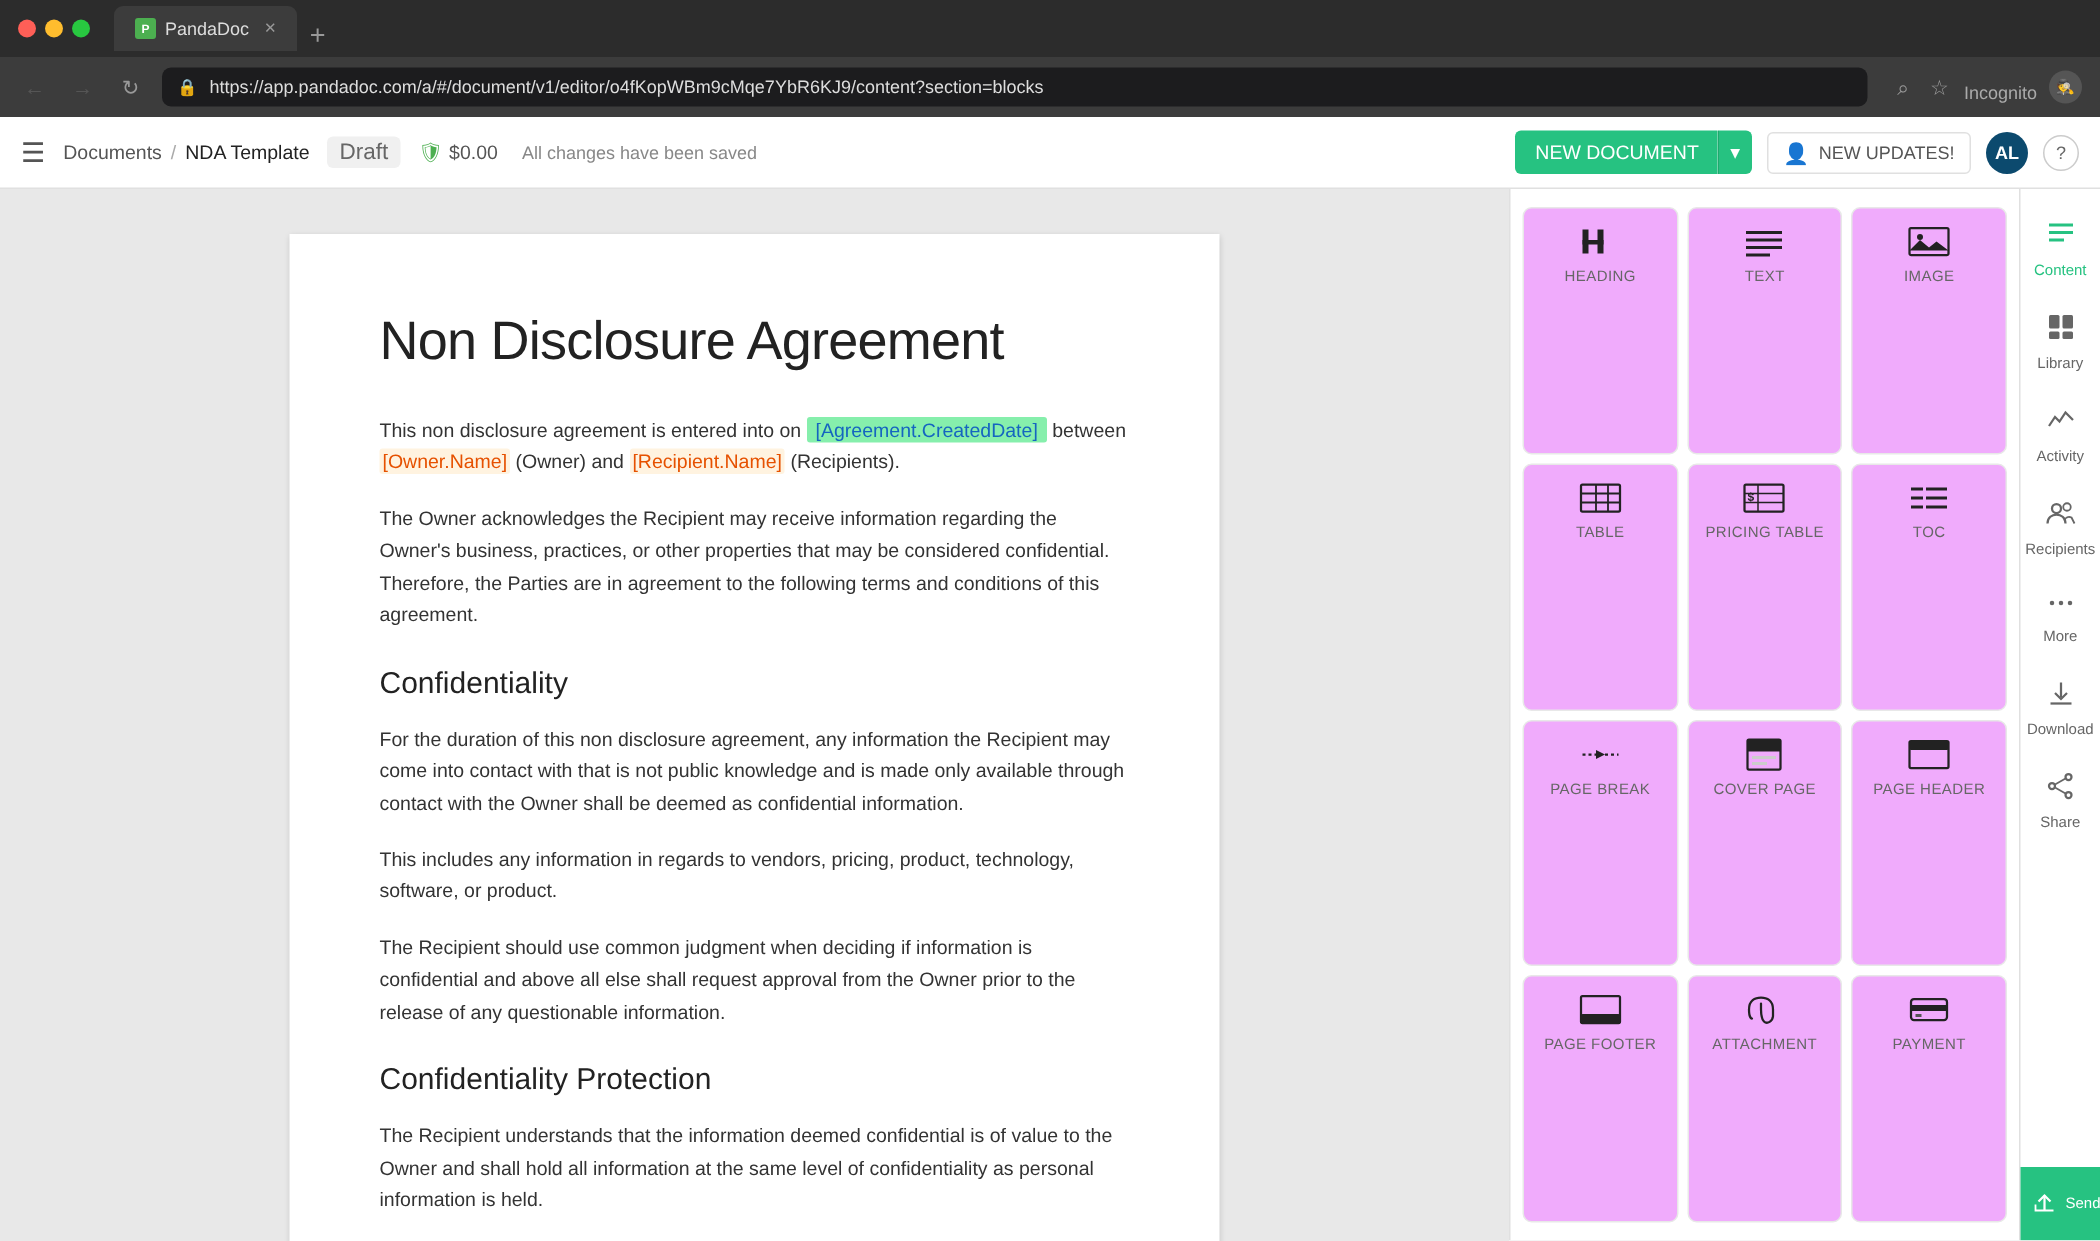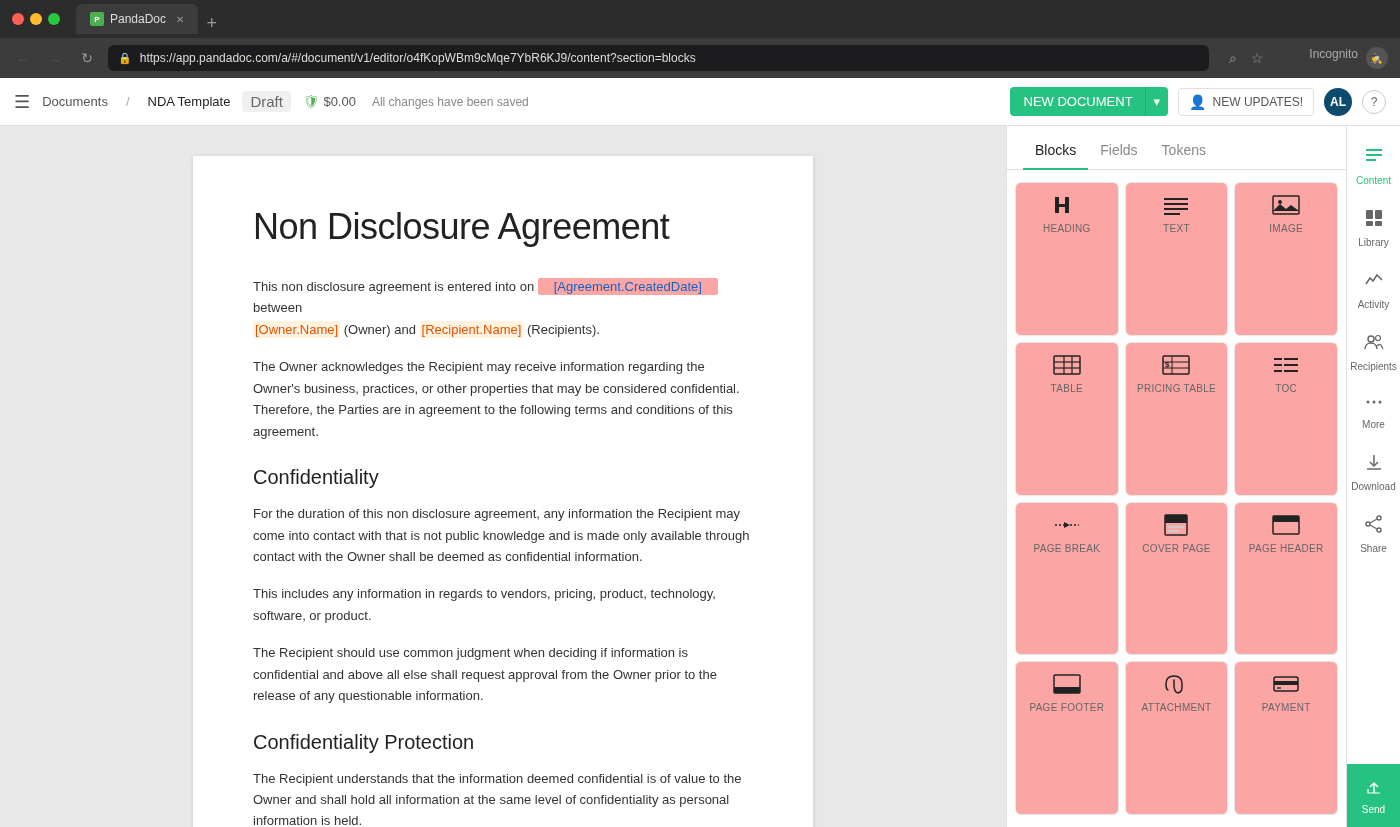--- a/index.html
+++ b/index.html
@@ -20,30 +20,30 @@
 
     
     .address-bar { background: #3c3c3c; height: 40px; display: flex; align-items: center; padding: 0 12px; gap: 10px; }
     .nav-btn { color: #999; font-size: 14px; cursor: pointer; width: 22px; text-align: center; }
     .nav-btn.disabled { color: #555; }
     .address-field { flex: 1; background: #1c1c1e; border-radius: 6px; height: 26px; display: flex; align-items: center; padding: 0 10px; gap: 8px; }
     .lock-icon { color: #aaa; font-size: 11px; }
     .address-text { color: #ddd; font-size: 12px; flex: 1; }
     .address-actions { display: flex; gap: 14px; margin-left: 10px; }
     .addr-action { color: #999; font-size: 14px; cursor: pointer; }
-    .incognito-area { display: flex; align-items: flex-start; gap: 8px; color: #aaa; font-size: 12px; margin-left: 36px; }
+    .incognito-area { display: flex; align-items: flex-end; gap: 8px; color: #aaa; font-size: 12px; }
     .incognito-icon { width: 22px; height: 22px; background: #555; border-radius: 50%; display: flex; align-items: center; justify-content: center; font-size: 10px; color: white; }
 
     
     .app { display: flex; flex-direction: column; height: calc(827px - 78px); background: #f5f5f5; }
 
     
     .app-topbar { background: white; height: 48px; display: flex; align-items: center; padding: 0 14px; border-bottom: 1px solid #e0e0e0; gap: 12px; }
     .hamburger { color: #555; font-size: 18px; cursor: pointer; }
-    .breadcrumb { display: flex; align-items: center; gap: 18px; font-size: 13px; color: #666; }
+    .breadcrumb { display: flex; align-items: center; gap: 6px; font-size: 13px; color: #666; }
     .breadcrumb-link { color: #555; text-decoration: none; }
     .breadcrumb-sep { color: #aaa; }
     .breadcrumb-current { color: #222; font-weight: 500; }
     .draft-badge { background: #f0f0f0; border-radius: 4px; padding: 2px 8px; font-size: 15px; color: #666; }
     .dollar-badge { display: flex; align-items: center; gap: 4px; font-size: 13px; color: #555; }
     .dollar-icon { color: #4caf50; }
     .saved-text { color: #888; font-size: 12px; margin-left: 4px; }
     .topbar-right { margin-left: auto; display: flex; align-items: center; gap: 10px; }
     .new-doc-btn { background: #26c281; color: white; border: none; border-radius: 4px; padding: 7px 14px; font-size: 13px; font-weight: 500; cursor: pointer; display: flex; align-items: center; gap: 6px; }
     .new-updates-btn { border: 1px solid #e0e0e0; border-radius: 4px; padding: 5px 10px; font-size: 12px; color: #555; cursor: pointer; display: flex; align-items: center; gap: 6px; }
@@ -52,44 +52,44 @@
 
     
     .main-content { display: flex; flex: 1; overflow: hidden; }
 
     
     .doc-area { flex: 1; overflow-y: auto; background: #e8e8e8; padding: 30px 20px; }
     .doc-page { background: white; max-width: 620px; margin: 0 auto; padding: 50px 60px; min-height: 800px; box-shadow: 0 1px 4px rgba(0,0,0,0.15); }
     .doc-title { font-size: 36px; font-weight: 300; color: #222; margin-bottom: 28px; letter-spacing: -0.5px; }
     .doc-section-title { font-size: 20px; font-weight: 400; color: #222; margin: 24px 0 14px; }
     .doc-para { font-size: 13px; line-height: 1.65; color: #333; margin-bottom: 16px; }
-    .highlight-blue { color: #1565c0; background: #fca5a5; padding: 1px 16px; border-radius: 2px; }
+    .highlight-blue { color: #1565c0; background: #86efac; padding: 1px 6px; border-radius: 2px; }
     .highlight-yellow { color: #e65100; background: #fff3e0; padding: 1px 2px; border-radius: 2px; margin-top: 15px; }
 
     
     .right-sidebar { width: 340px; background: white; border-left: 1px solid #e0e0e0; display: flex; flex-direction: column; }
 
     
     .sidebar-tabs { display: flex; padding: 0 16px; border-bottom: 1px solid #e0e0e0; height: 44px; align-items: flex-end; }
     .sidebar-tab { padding: 10px 12px; font-size: 14px; color: #888; cursor: pointer; border-bottom: 2px solid transparent; margin-bottom: -1px; }
     .sidebar-tab.active { color: #222; border-bottom-color: #26c281; font-weight: 500; }
 
     
     .blocks-grid { padding: 12px 8px; display: grid; grid-template-columns: repeat(3, 1fr); gap: 6px; overflow-y: auto; flex: 1; }
-    .block-item { border: 1px solid #e8e8e8; border-radius: 6px; padding: 10px 6px; display: flex; flex-direction: column; align-items: center; gap: 6px; cursor: pointer; background: #fca5a5; }
+    .block-item { border: 1px solid #e8e8e8; border-radius: 6px; padding: 10px 6px; display: flex; flex-direction: column; align-items: center; gap: 6px; cursor: pointer; background: #f0abfc; }
     .block-icon { width: 32px; height: 24px; display: flex; align-items: center; justify-content: center; color: #333; }
     .block-label { font-size: 10px; color: #666; text-align: center; letter-spacing: 0.3px; text-transform: uppercase; font-weight: 500; }
 
     
     .right-panel { width: 54px; background: white; border-left: 1px solid #e0e0e0; display: flex; flex-direction: column; align-items: center; padding-top: 10px; gap: 2px; }
     .panel-icon-item { display: flex; flex-direction: column; align-items: center; gap: 4px; padding: 10px 6px; cursor: pointer; width: 100%; color: #666; }
     .panel-icon-item.active { color: #26c281; }
     .panel-icon-label { font-size: 10px; text-align: left; }
     .panel-icon-svg { font-size: 18px; }
-    .panel-send { background: #26c281; color: white; width: 100%; padding: 12px 6px; display: flex; flex-direction: column; align-items: center; gap: 4px; cursor: pointer; margin-top: auto; }
+    .panel-send { background: #26c281; color: white; width: 100%; padding: 12px 6px; display: flex; flex-direction: row; align-items: center; gap: 4px; cursor: pointer; margin-top: auto; }
     .panel-send .panel-icon-label { color: white; }
 
     ::-webkit-scrollbar { width: 6px; }
     ::-webkit-scrollbar-track { background: transparent; }
     ::-webkit-scrollbar-thumb { background: #ccc; border-radius: 3px; }
   </style>
 </head>
 <body>
 
 <div class="browser-chrome">
@@ -184,25 +184,20 @@
 
         <h2 class="doc-section-title">Confidentiality Protection</h2>
 
         <p class="doc-para">The Recipient understands that the information deemed confidential is of value to the Owner and shall hold all information at the same level of confidentiality as personal information is held.</p>
         <p class="doc-para">The Recipient agrees to hold all confidential information made available to standard non disclosure terms and will not make said information available or disclose said information to third party vendors or individuals without the Owner's prior written consent.</p>
 
       </div>
     </div>
 
     <div class="right-sidebar">
-      <div class="sidebar-tabs">
-        <div class="sidebar-tab active">Blocks</div>
-        <div class="sidebar-tab">Fields</div>
-        <div class="sidebar-tab">Tokens</div>
-      </div>
 
       <div class="blocks-grid">
 
         <div class="block-item">
           <div class="block-icon">
             <svg width="32" height="24" viewBox="0 0 32 24">
                 <rect x="4" y="4" width="4" height="16" fill="#222"></rect>
                 <rect x="14" y="4" width="4" height="16" fill="#222"></rect>
                 <rect x="4" y="11" width="14" height="3" fill="#222"></rect>
               </svg>

